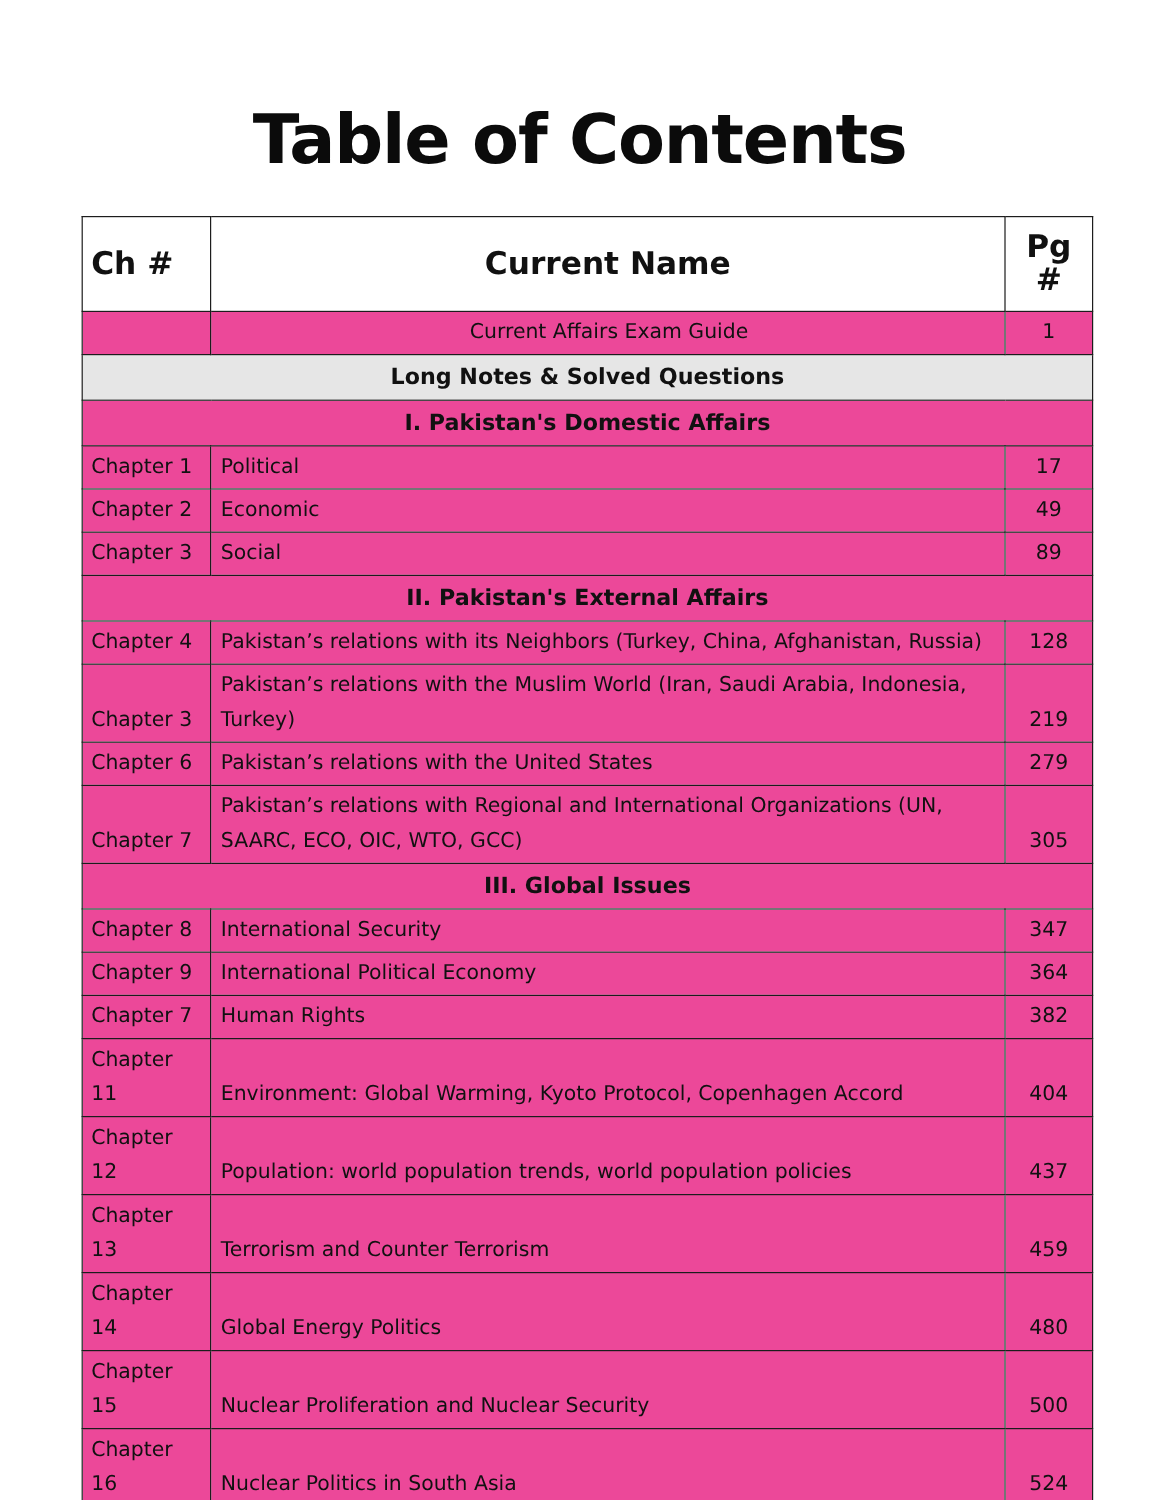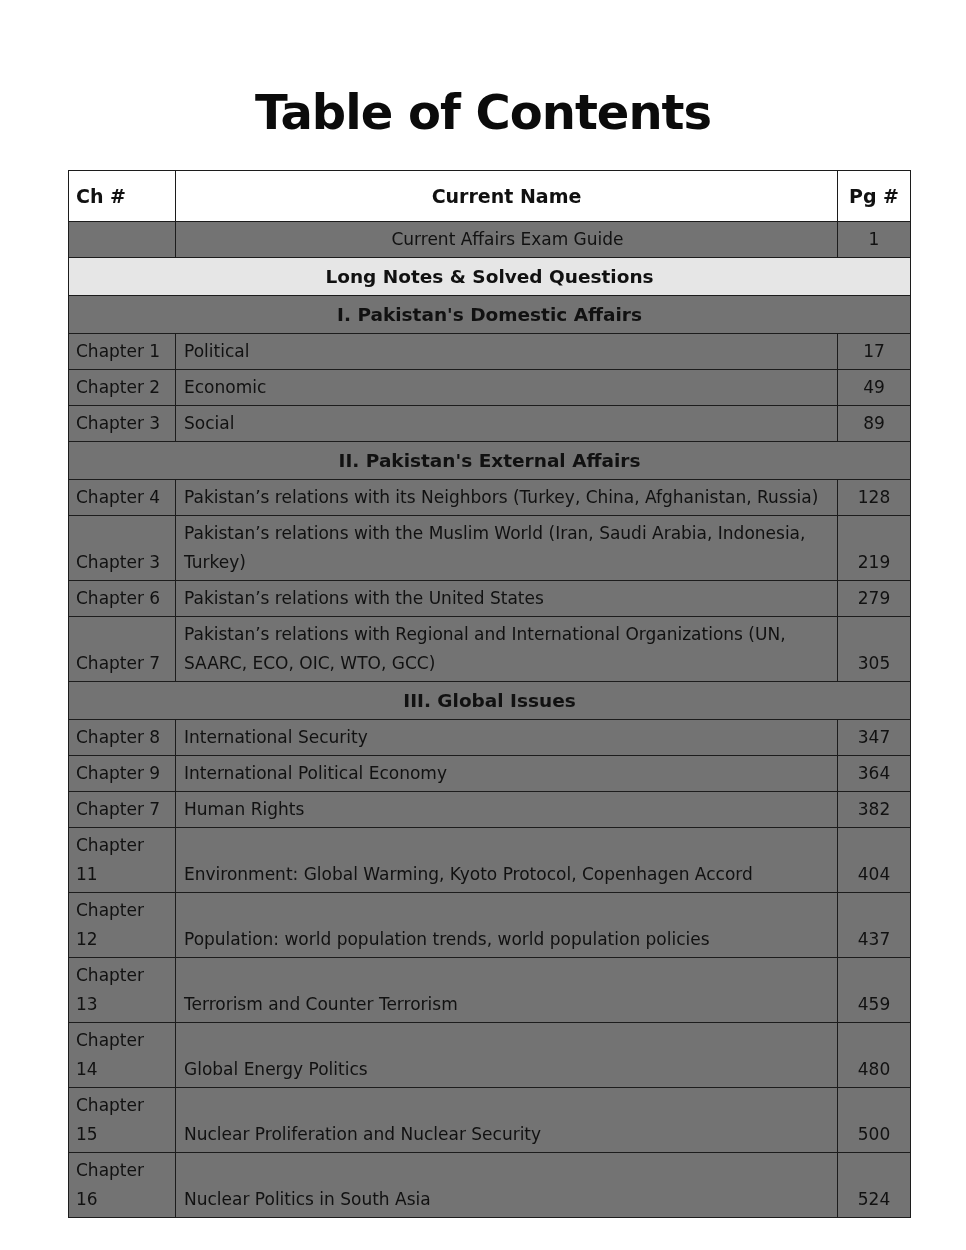--- a/index.html
+++ b/index.html
@@ -13,57 +13,57 @@
     width:966px;
     height:1250px;
     background:#ffffff;
     color:var(--ink);
     font-family:"DejaVu Sans","Liberation Sans",sans-serif;
     overflow:hidden;
   }
   .page-title{
     margin:86px 0 0 0;
     text-align:center;
-    font-size:48px;
+    font-size:57px;
     font-weight:800;
     letter-spacing:-1px;
     line-height:1.1;
     color:#0b0b0b;
   }
   table.toc{
     border-collapse:collapse;
     table-layout:fixed;
     width:842px;
     margin:31px 0 0 68px;
   }
   col.col-ch{width:107px;}
   col.col-name{width:662px;}
   col.col-pg{width:73px;}
   th,td{
     border:1px solid var(--border);
     overflow:hidden;
   }
   thead th{
-    font-size:19px;
+    font-size:26px;
     font-weight:700;
     padding:11px 6px;
     line-height:28px;
     vertical-align:middle;
     background:#ffffff;
   }
   th.c-ch{text-align:left;padding-left:7px;}
   th.c-name{text-align:center;}
   th.c-pg{text-align:center;}
   tbody td{
     font-size:17px;
     font-weight:400;
     line-height:29px;
     padding:3px 6px;
     vertical-align:bottom;
-    background:#737373;
+    background:#ec4899;
   }
   td.c-ch{text-align:left;padding-left:7px;}
   td.c-name{text-align:left;padding-left:8px;}
   td.c-name.center{text-align:center;}
   td.c-pg{text-align:center;}
   td.section{
     text-align:center;
     font-weight:700;
     font-size:18.5px;
     line-height:29px;

